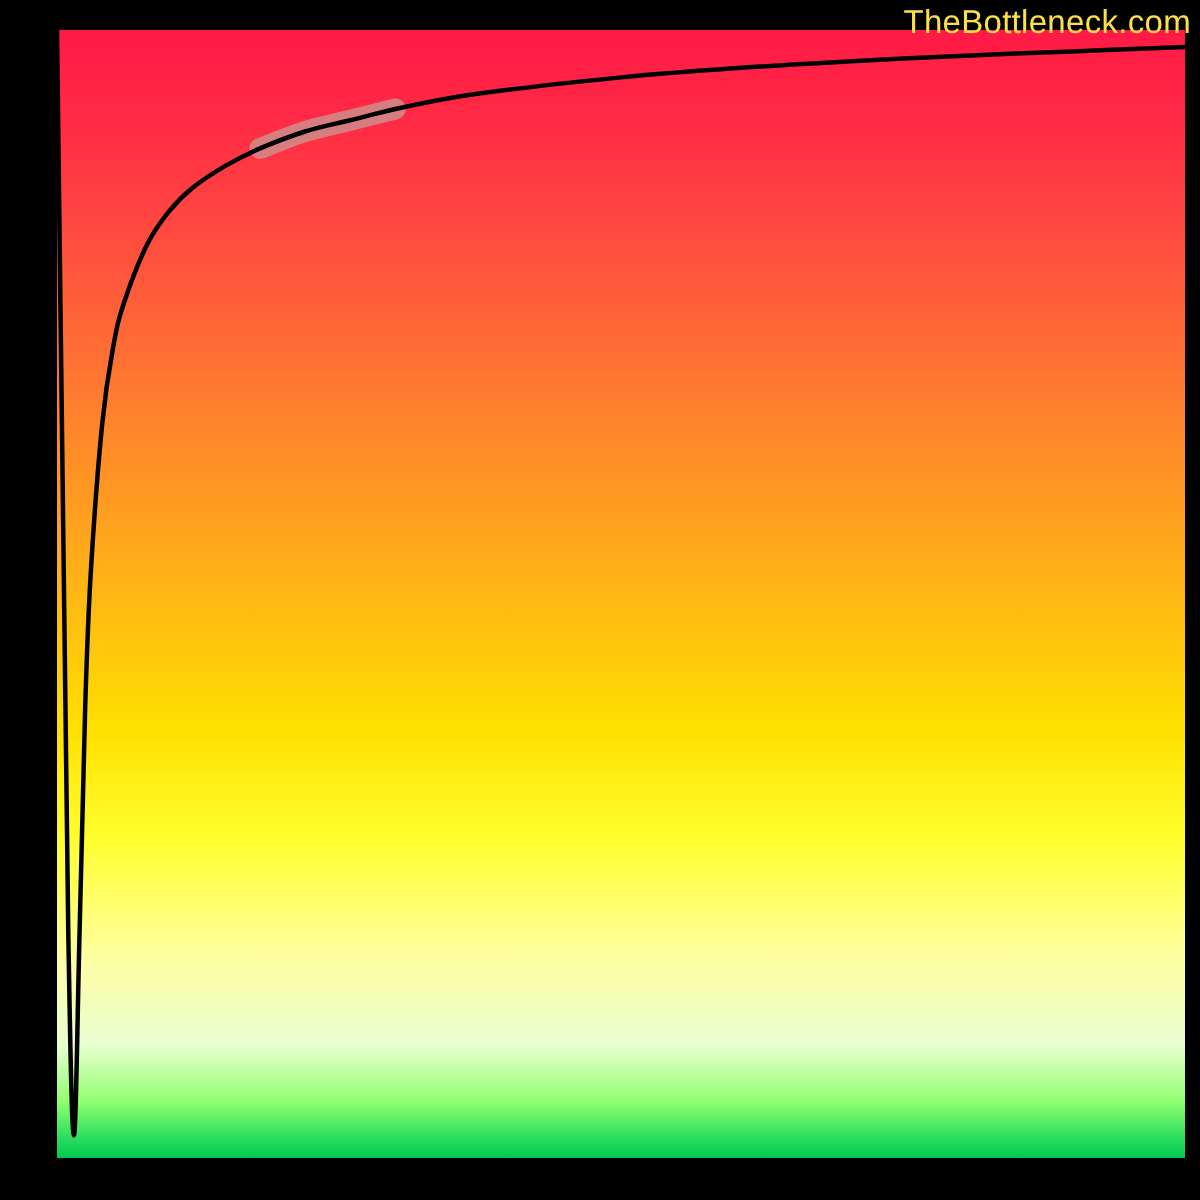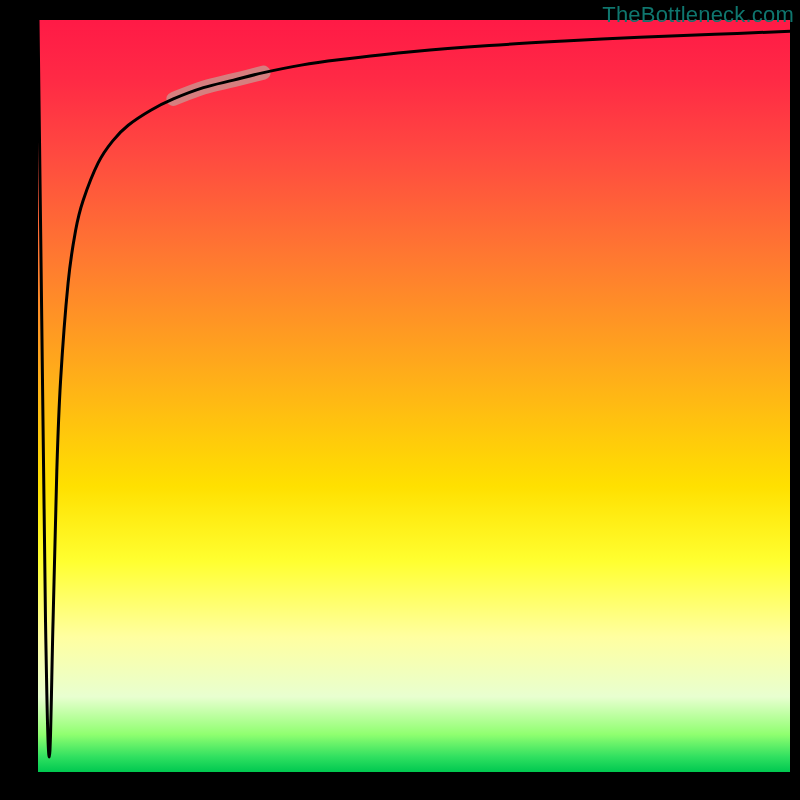--- a/index.html
+++ b/index.html
@@ -36,21 +36,21 @@
       #e8ffd0 90%,
       #90ff70 95%,
       #30e060 98%,
       #00c850 100%
     );
   }
   .watermark {
     position: absolute;
     top: 2px;
     right: 6px;
-    color: #0f766e;
+    color: #fde047;
     font-size: 22px;
     letter-spacing: 0.2px;
     user-select: none;
   }
   svg.curve {
     position: absolute;
     left: 0;
     top: 0;
     width: 752px;
     height: 752px;

